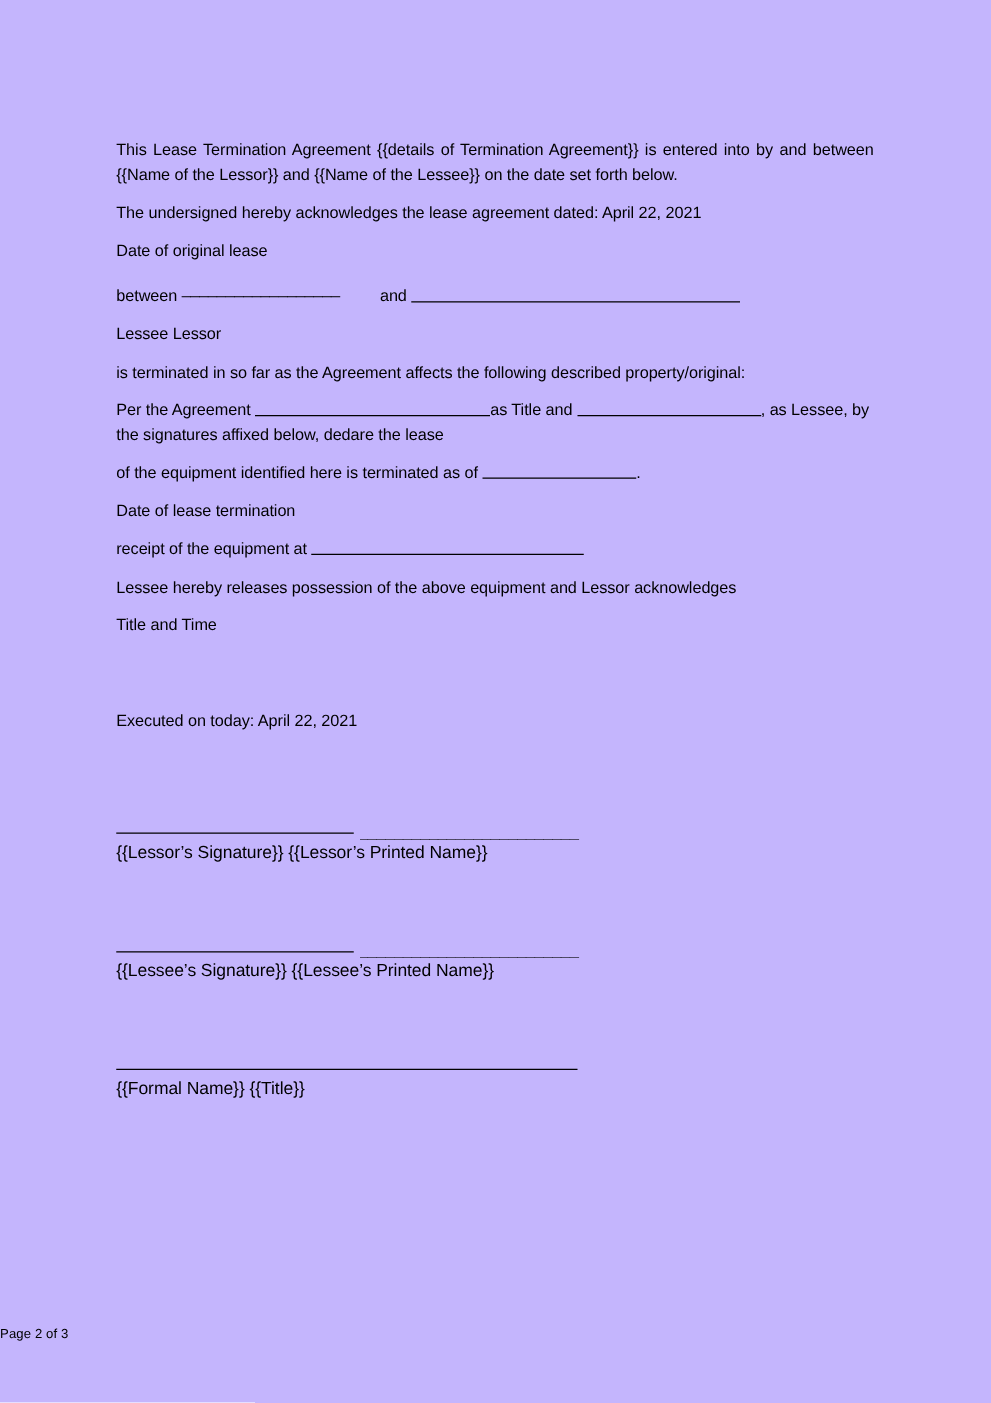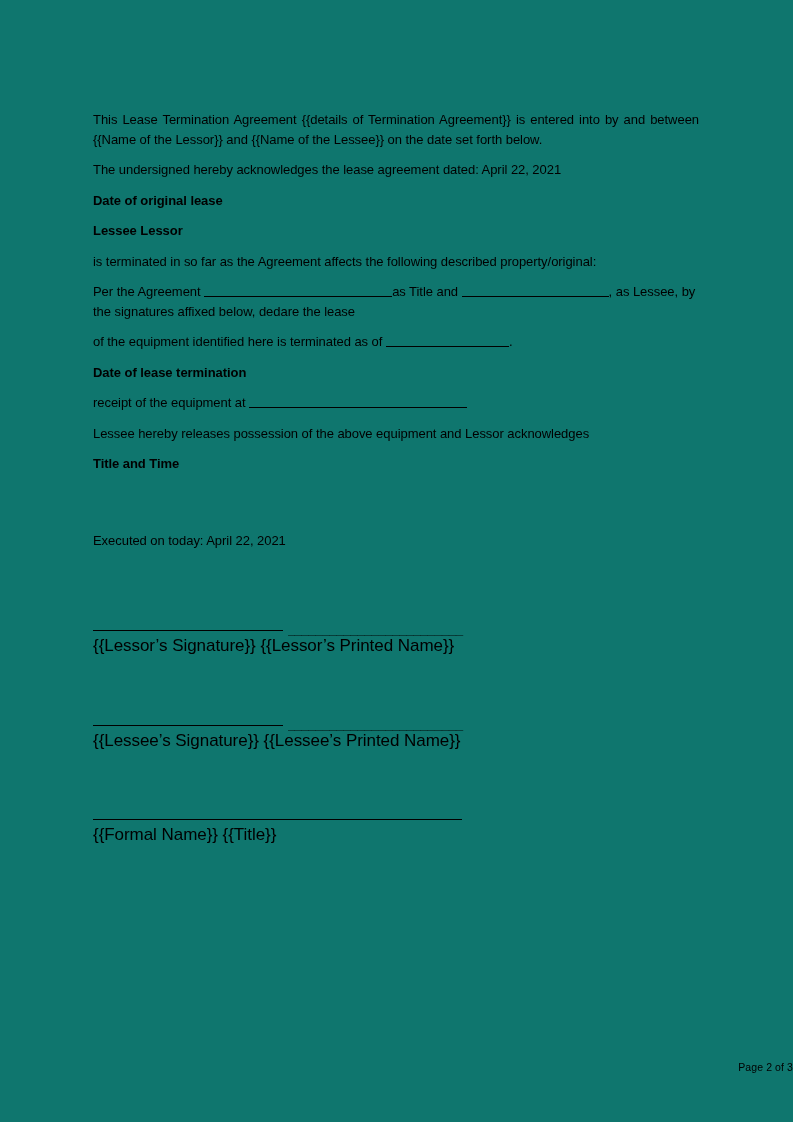--- a/index.html
+++ b/index.html
@@ -14,21 +14,21 @@
     font-family: "Liberation Sans", sans-serif;
     color: #000000;
     -webkit-font-smoothing: antialiased;
   }
 
   .page {
     position: absolute;
     left: 0; top: 0;
     width: 793px;
     height: 1122px;
-    background: #0f766e;
+    background: #c4b5fd;
     overflow: hidden;
   }
 
   .content {
     position: absolute;
     left: 93px;
     top: 110px;
     width: 606px;
   }
 
@@ -40,26 +40,26 @@
     letter-spacing: -0.05px;
   }
   p.justify {
     text-align: justify;
     text-justify: inter-word;
   }
   p.head {
     margin: 0 0 11px 0;
     font-size: 13.0px;
     line-height: 19.5px;
-    font-weight: bold;
+    font-weight: normal;
     letter-spacing: -0.05px;
   }
   p.sigcap {
     margin: 0;
-    font-size: 17px;
+    font-size: 14px;
     line-height: 19.5px;
     letter-spacing: -0.05px;
   }
 
   
   .blank-solid {
     display: inline-block;
     border-bottom: 1.2px solid #000;
     vertical-align: baseline;
     height: 13px;
@@ -108,39 +108,40 @@
 
   .spacer-lg { height: 56px; }
   .spacer-md { height: 46px; }
 
   
   .footer {
     position: absolute;
     left: 0;
     top: 1060px;
     width: 793px;
-    text-align: right;
+    text-align: left;
     font-size: 10.5px;
     line-height: 14px;
     letter-spacing: 0.1px;
   }
 </style>
 </head>
 <body>
 
 <div class="page">
 
   <div class="content">
 
     <p class="para justify">This Lease Termination Agreement {{details of Termination Agreement}} is entered into by and between {{Name of the Lessor}} and {{Name of the Lessee}} on the date set forth below.</p>
 
     <p class="para">The undersigned hereby acknowledges the lease agreement dated:  April 22, 2021</p>
 
     <p class="head">Date of original lease</p>
 
+    <p class="para"><span>between </span><span class="blank-us b-between">__________________</span><span> and </span><span class="blank-solid b-and"></span></p>
 
     <p class="head">Lessee Lessor</p>
 
     <p class="para">is terminated in so far as the Agreement affects the following described property/original:</p>
 
     <p class="para"><span>Per the Agreement </span><span class="blank-solid b-agree"></span><span>as   Title and </span><span class="blank-solid b-lessee"></span><span>,   as Lessee, by the signatures affixed below, dedare the lease</span></p>
 
     <p class="para"><span>of the equipment identified here is terminated as of </span><span class="blank-solid b-asof"></span><span>.</span></p>
 
     <p class="head">Date of lease termination</p>

